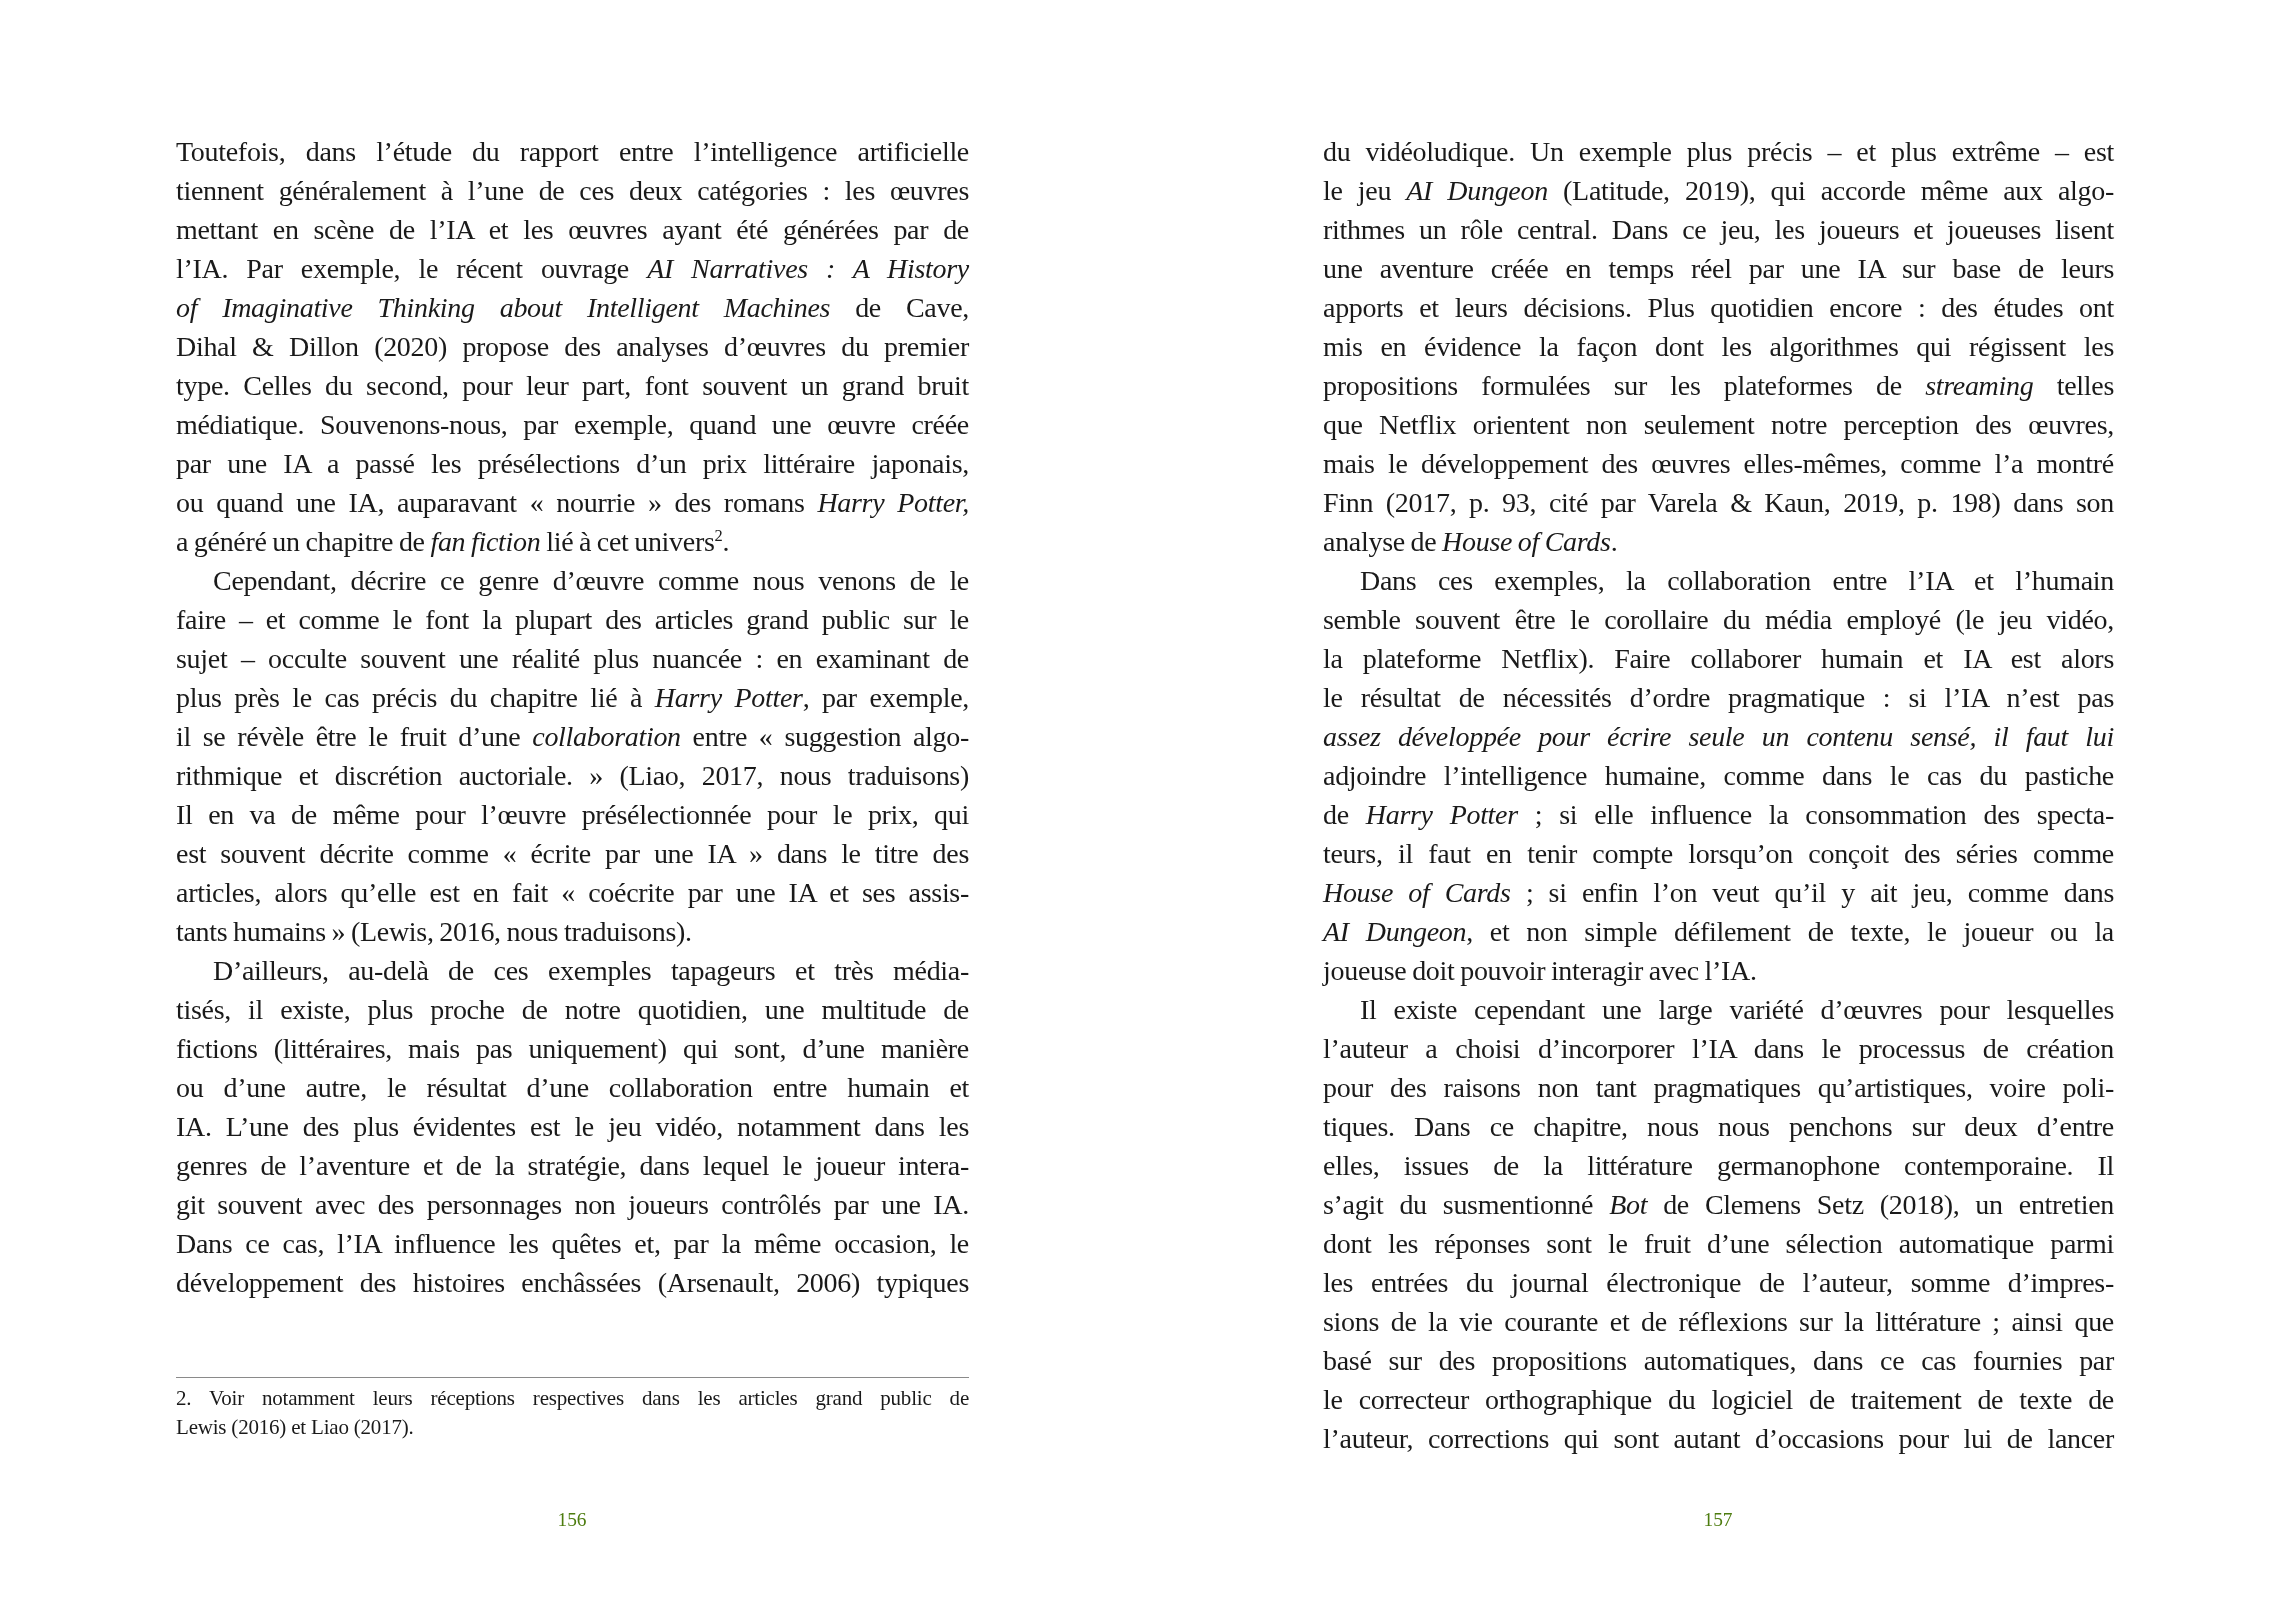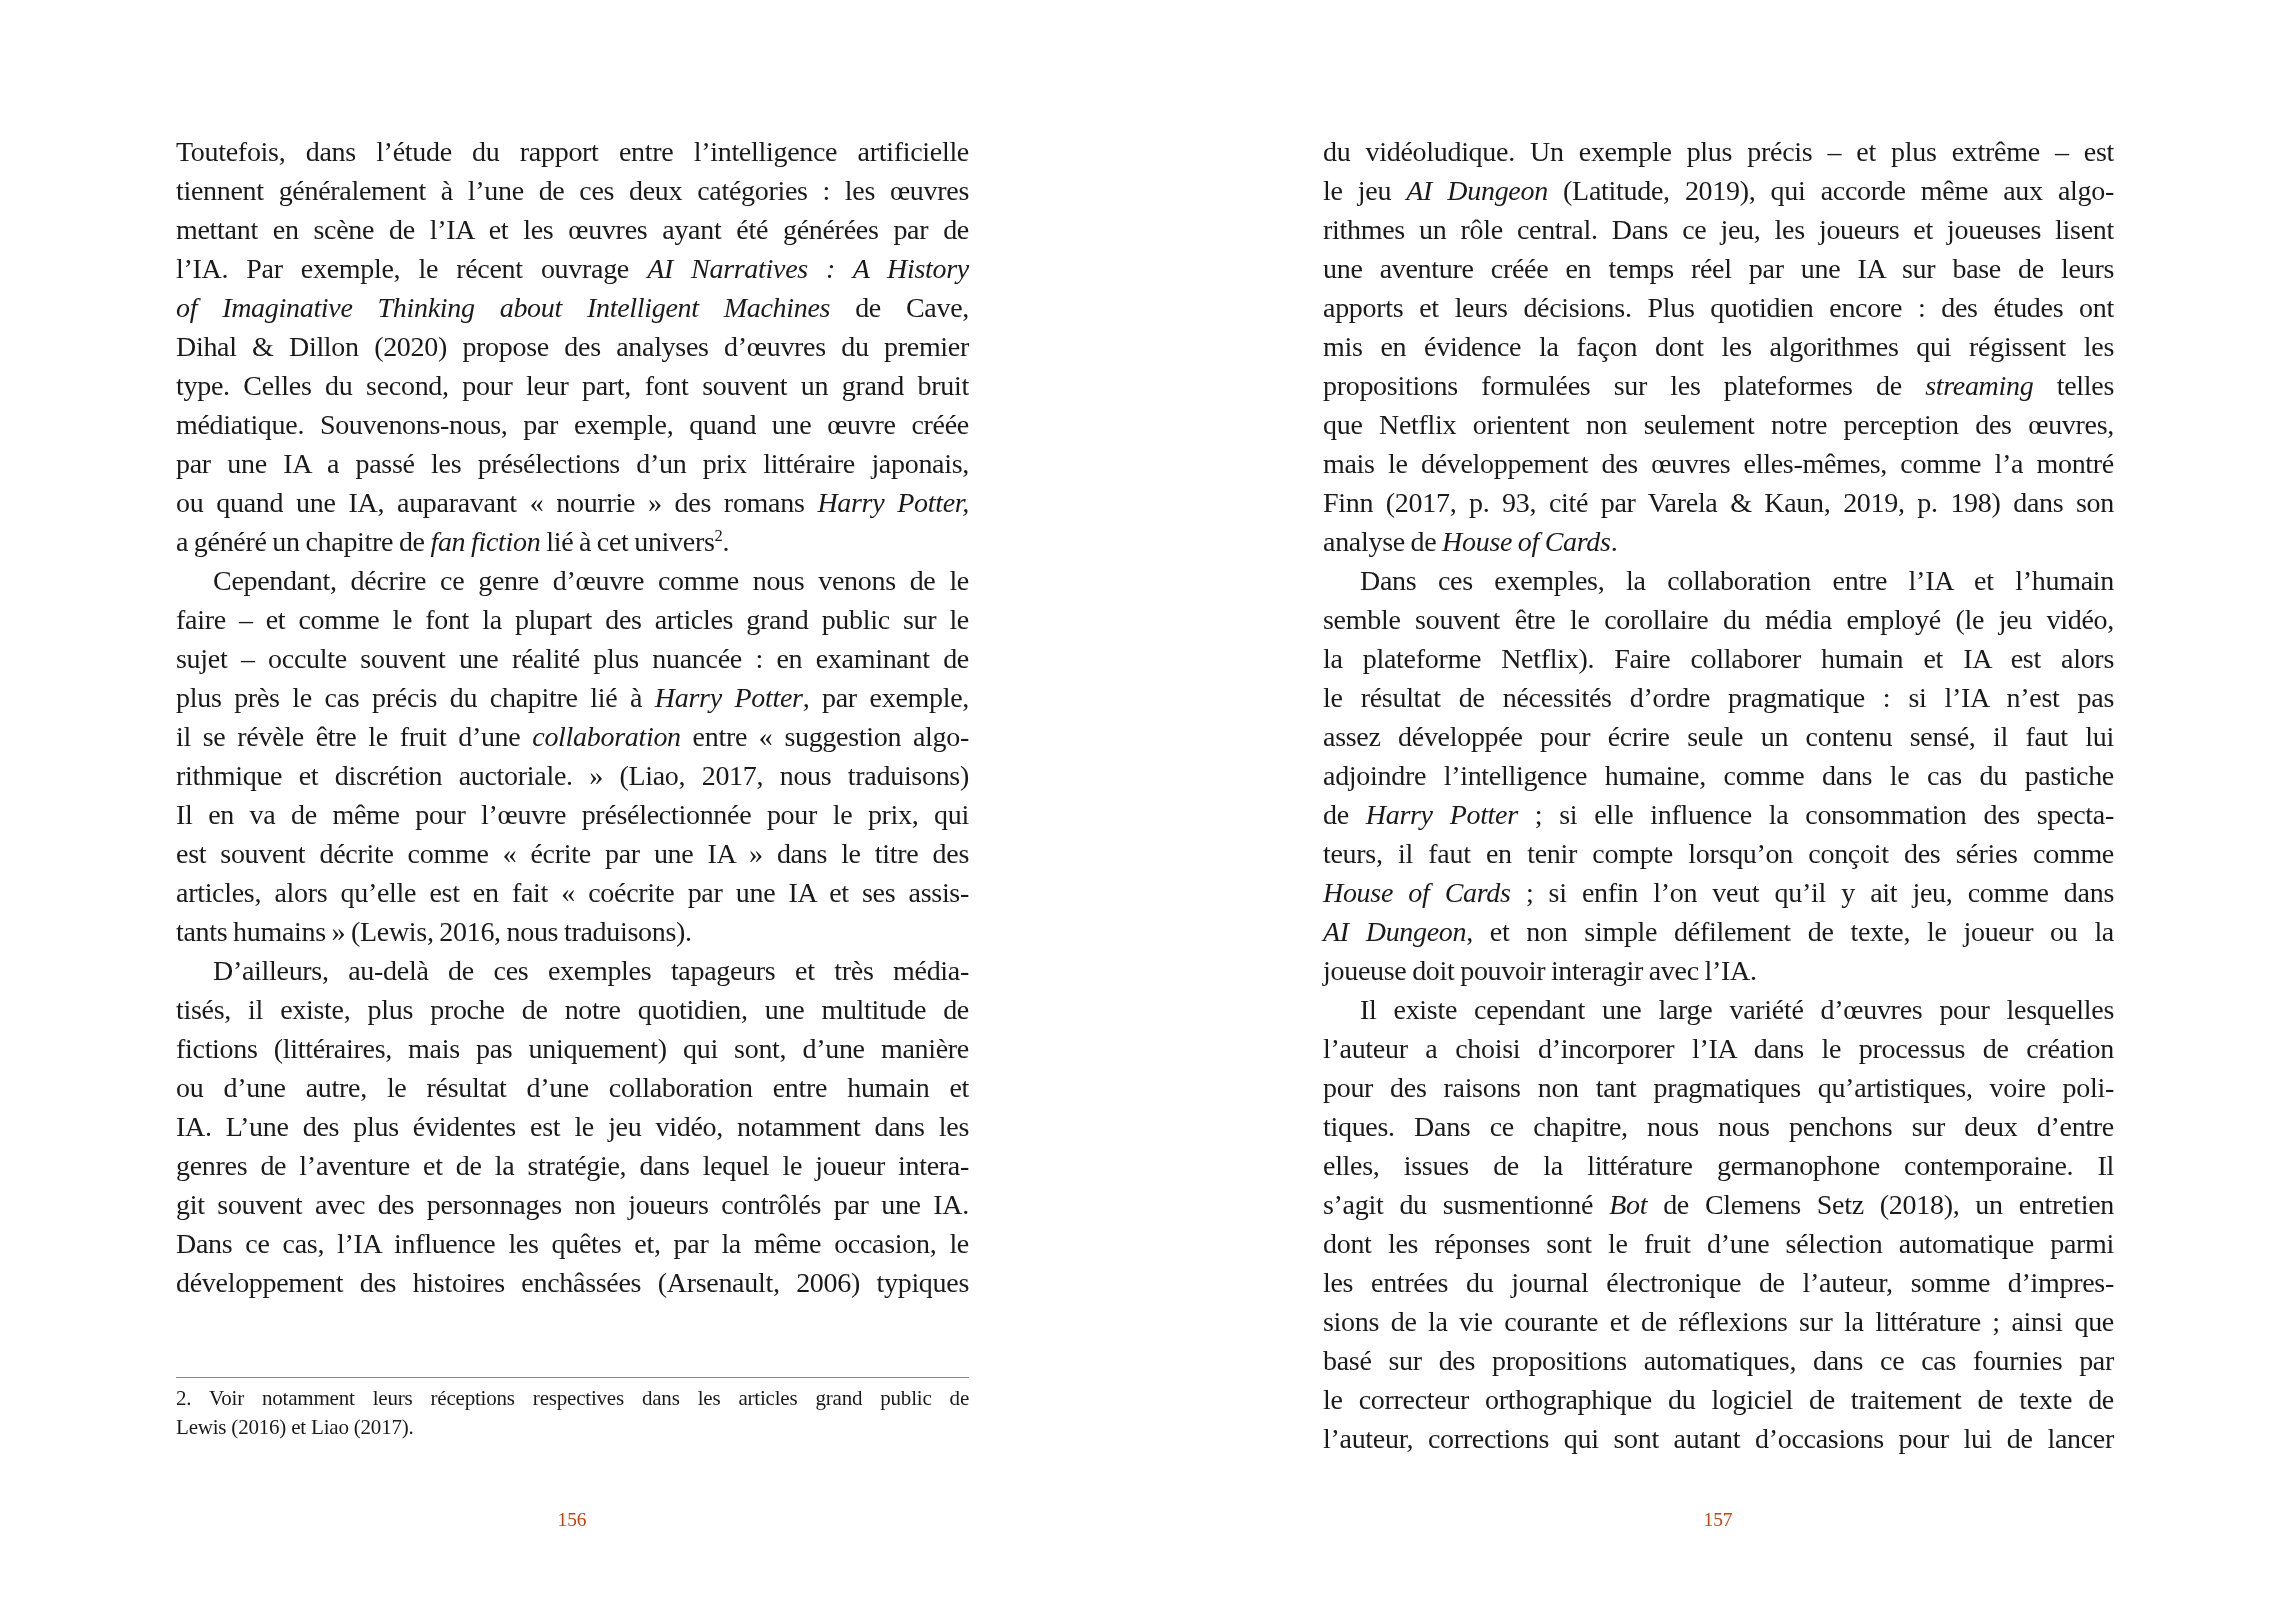--- a/index.html
+++ b/index.html
@@ -80,21 +80,21 @@
   }
   .fn-line.last { text-align-last: left; }
 
   .page-number {
     position: absolute;
     top: 1507px;
     font-size: 19.4px;
     line-height: 25px;
     text-align: center;
     width: 194px;
-    color: #c2410c;
+    color: #4d7c0f;
   }
   .page-left .page-number { left: 475px; }
   .page-right .page-number { left: 475px; }
 </style>
 </head>
 <body>
 
 <div class="page page-left">
   <div class="column" id="left-col">
       <span class="line" style="word-spacing: -1px;"><span>Toutefois, dans l’étude du rapport entre l’intelligence artificielle</span></span>
@@ -146,21 +146,21 @@
       <span class="line" style="word-spacing: -1px;"><span>mis en évidence la façon dont les algorithmes qui régissent les</span></span>
       <span class="line" style="word-spacing: -1px;"><span>propositions formulées sur les plateformes de </span><span class="i">streaming</span><span> telles</span></span>
       <span class="line" style="word-spacing: -1px;"><span>que Netflix orientent non seulement notre perception des œuvres,</span></span>
       <span class="line" style="word-spacing: -1px;"><span>mais le développement des œuvres elles-mêmes, comme l’a montré</span></span>
       <span class="line" style="word-spacing: -1px;"><span>Finn (2017, p. 93, cité par Varela &amp; Kaun, 2019, p. 198) dans son</span></span>
       <span class="line last"><span>analyse de </span><span class="i">House of Cards</span><span>.</span></span>
       <span class="line indent" style="word-spacing: -1px;"><span>Dans ces exemples, la collaboration entre l’IA et l’humain</span></span>
       <span class="line" style="word-spacing: -1px;"><span>semble souvent être le corollaire du média employé (le jeu vidéo,</span></span>
       <span class="line" style="word-spacing: -1px;"><span>la plateforme Netflix). Faire collaborer humain et IA est alors</span></span>
       <span class="line" style="word-spacing: -1px;"><span>le résultat de nécessités d’ordre pragmatique : si l’IA n’est pas</span></span>
-      <span class="line" style="word-spacing: -1px;"><span>assez développée pour écrire seule un contenu sensé, il faut lui</span></span>
+      <span class="line" style="word-spacing: -1px; font-style: italic;"><span>assez développée pour écrire seule un contenu sensé, il faut lui</span></span>
       <span class="line" style="word-spacing: -1px;"><span>adjoindre l’intelligence humaine, comme dans le cas du pastiche</span></span>
       <span class="line" style="word-spacing: -1px;"><span>de </span><span class="i">Harry Potter</span><span> ; si elle influence la consommation des specta-</span></span>
       <span class="line" style="word-spacing: -1px;"><span>teurs, il faut en tenir compte lorsqu’on conçoit des séries comme</span></span>
       <span class="line" style="word-spacing: -1px;"><span class="i">House of Cards</span><span> ; si enfin l’on veut qu’il y ait jeu, comme dans</span></span>
       <span class="line" style="word-spacing: -1px;"><span class="i">AI Dungeon</span><span>, et non simple défilement de texte, le joueur ou la</span></span>
       <span class="line last"><span>joueuse doit pouvoir interagir avec l’IA.</span></span>
       <span class="line indent" style="word-spacing: -1px;"><span>Il existe cependant une large variété d’œuvres pour lesquelles</span></span>
       <span class="line" style="word-spacing: -1px;"><span>l’auteur a choisi d’incorporer l’IA dans le processus de création</span></span>
       <span class="line" style="word-spacing: -1px;"><span>pour des raisons non tant pragmatiques qu’artistiques, voire poli-</span></span>
       <span class="line" style="word-spacing: -1px;"><span>tiques. Dans ce chapitre, nous nous penchons sur deux d’entre</span></span>

